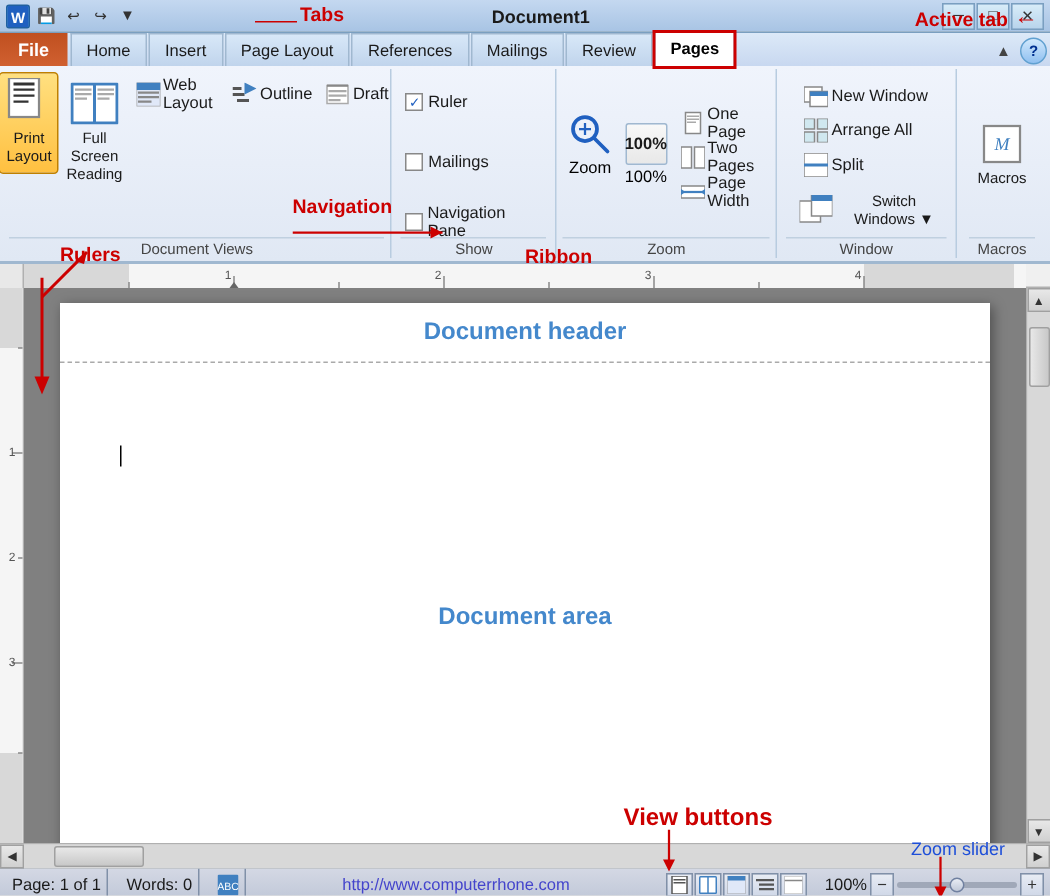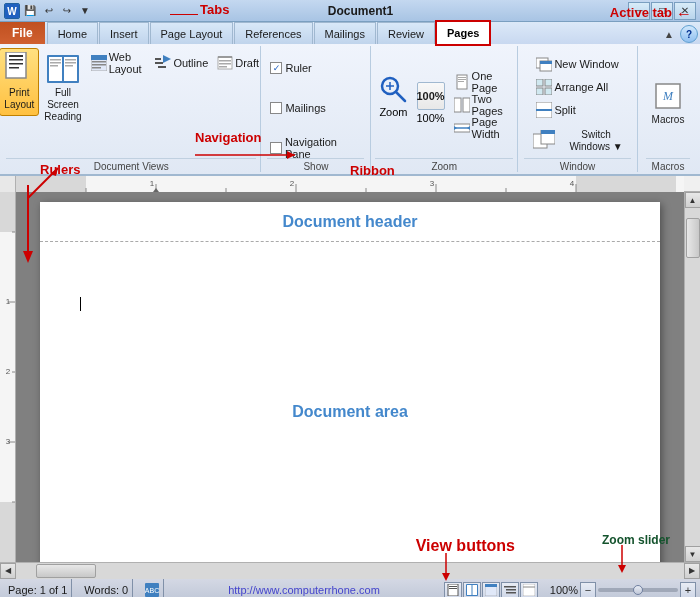--- a/index.html
+++ b/index.html
@@ -878,21 +878,21 @@
   </div>
 
   <div style="position:absolute; bottom:42px; right:185px; color:#cc0000; font-size:16px; font-weight:bold; z-index:100;margin-left:23px;">
     <div>View buttons</div>
     <svg width="20" height="30" viewBox="0 0 20 30" style="position:absolute; bottom:-28px; left:20px;">
       <line x1="10" y1="0" x2="10" y2="22" stroke="#cc0000" stroke-width="1.5"></line>
       <polygon points="10,28 6,20 14,20" fill="#cc0000"></polygon>
     </svg>
   </div>
 
-  <div style="position:absolute; bottom:50px; right:30px; color:#14532d; font-size:12px; font-weight:bold; z-index:100;">
+  <div style="position:absolute; bottom:24px; right:30px; color:#1d4ed8; font-size:12px; font-weight:normal; z-index:100;">
     <div>Zoom slider</div>
     <svg width="20" height="30" viewBox="0 0 20 30" style="position:absolute; bottom:-28px; left:10px;">
       <line x1="10" y1="0" x2="10" y2="22" stroke="#cc0000" stroke-width="1.5"></line>
       <polygon points="10,28 6,20 14,20" fill="#cc0000"></polygon>
     </svg>
   </div>
 
   <div style="position:absolute; top:130px; left:195px; z-index:100;">
     <div style="color:#cc0000; font-size:13px; font-weight:bold;">Navigation</div>
     <svg width="120" height="40" viewBox="0 0 120 40" style="position:absolute; top:15px; left:0;">

